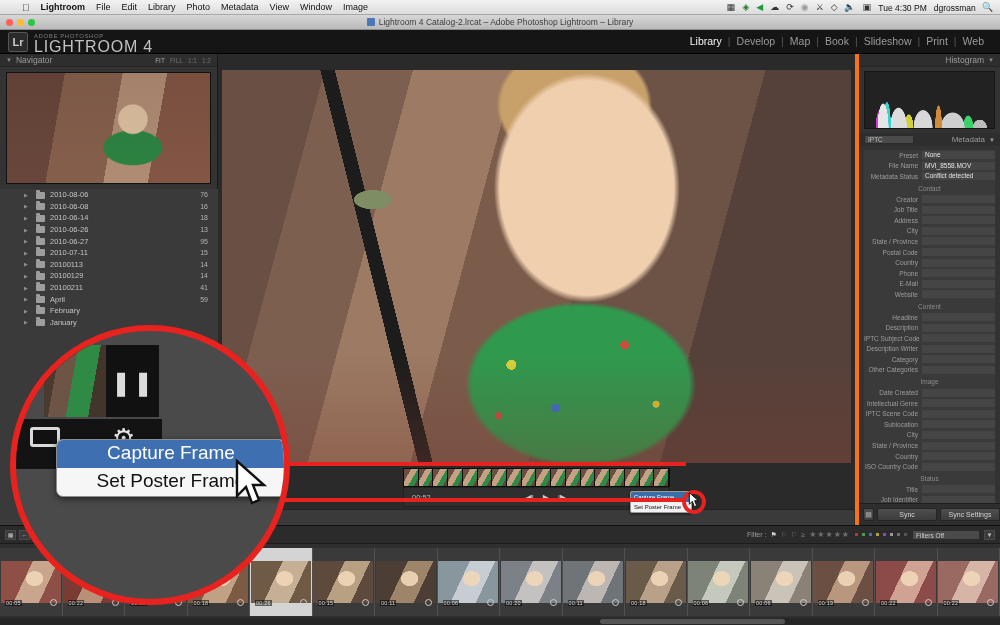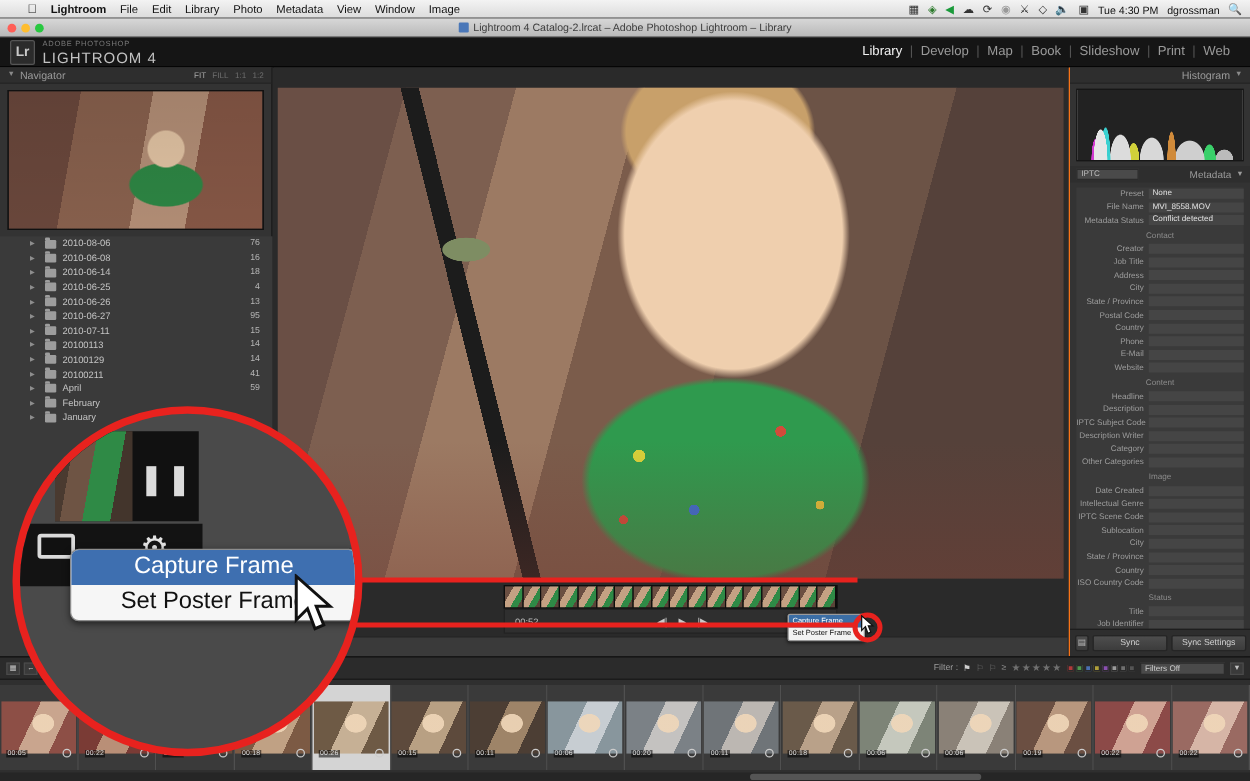--- a/index.html
+++ b/index.html
@@ -30,34 +30,34 @@
     margin-right:4px; vertical-align:-1px; border-radius:1px; }
 
   
   .idbar { position:absolute; left:0; top:30px; width:1000px; height:24px;
     background:#151515; border-bottom:1px solid #000; }
   .lrlogo { position:absolute; left:8px; top:2px; width:20px; height:20px;
     background:#2b2b2b; border:1px solid #555; border-radius:2px; color:#c9c9c9;
     font-size:11px; font-weight:bold; text-align:center; line-height:19px; }
   .lrtxt { position:absolute; left:34px; top:2px; color:#8c8c8c; }
   .lrtxt .s1 { font-size:6px; letter-spacing:.6px; display:block; line-height:8px; color:#7b7b7b;}
-  .lrtxt .s2 { font-size:12px; letter-spacing:.8px; display:block; line-height:13px; color:#c2c2c2;}
+  .lrtxt .s2 { font-size:16px; letter-spacing:.8px; display:block; line-height:13px; color:#c2c2c2;}
   .modules { position:absolute; right:10px; top:5px; display:flex; align-items:center;
     font-size:10.5px; color:#9a9a9a; }
   .modules a { color:#9a9a9a; text-decoration:none; padding:0 6px; }
   .modules a.active { color:#f2f2f2; }
   .modules .sep { color:#555; }
 
   
   .ws { position:absolute; left:0; top:54px; width:1000px; height:471px; background:#2b2b2b; }
 
   .lpanel { position:absolute; left:0; top:0; width:218px; height:471px;
     background:#333; border-right:1px solid #181818; }
   .rpanel { position:absolute; right:0; top:0; width:145px; height:471px;
-    background:#333; border-left:1px solid #f97316; }
+    background:#333; border-left:4px solid #f97316; }
   .center { position:absolute; left:219px; right:146px; top:0; bottom:0; background:#2a2a2a; }
 
   .phdr { height:13px; display:flex; align-items:center; font-size:8.5px; color:#9b9b9b;
     background:#2e2e2e; padding:0 6px; border-bottom:1px solid #252525; }
   .phdr .tri { font-size:6px; margin-right:4px; color:#8a8a8a; }
   .phdr .right { margin-left:auto; display:flex; gap:5px; font-size:6.5px; color:#6f6f6f; }
   .phdr .right b { color:#a9a9a9; font-weight:normal; }
 
   .navthumb { margin:5px 6px; height:112px; background:#1a1a1a; overflow:hidden;
     position:relative; border:1px solid #111; }
@@ -275,26 +275,20 @@
           </div>
           <div class="frow">
             <span class="tw">▶</span>
             <span class="fico"></span>
             <span class="fname">2010-06-14</span>
             <span class="cnt">18</span>
           </div>
           <div class="frow">
             <span class="tw">▶</span>
             <span class="fico"></span>
-            <span class="fname">2010-06-25</span>
-            <span class="cnt">4</span>
-          </div>
-          <div class="frow">
-            <span class="tw">▶</span>
-            <span class="fico"></span>
             <span class="fname">2010-06-26</span>
             <span class="cnt">13</span>
           </div>
           <div class="frow">
             <span class="tw">▶</span>
             <span class="fico"></span>
             <span class="fname">2010-06-27</span>
             <span class="cnt">95</span>
           </div>
           <div class="frow">

